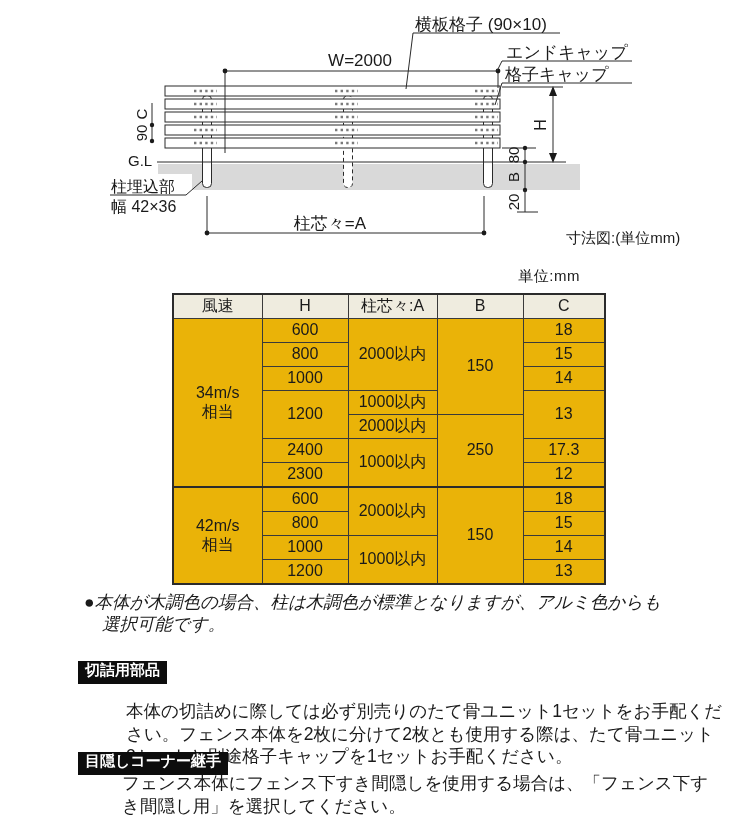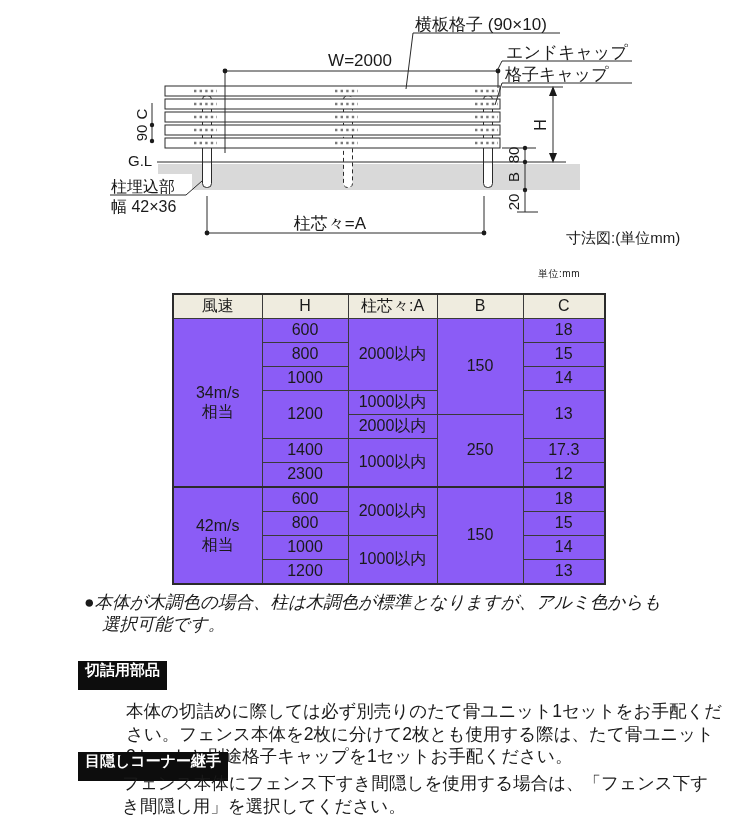--- a/index.html
+++ b/index.html
@@ -6,38 +6,38 @@
   body{
     width:740px;height:825px;position:relative;background:#ffffff;
     font-family:"Liberation Sans","DejaVu Sans",sans-serif;
     color:#1a1a1a;overflow:hidden;
   }
   .abs{position:absolute;}
   
   #diagram{left:0;top:0;}
   #diagram text{fill:#1a1a1a;}
   
-  .unit-label{left:148px;top:267px;width:432px;text-align:right;font-size:10px;letter-spacing:.5px;}
+  .unit-label{left:148px;top:267px;width:432px;text-align:right;font-size:15px;letter-spacing:.5px;}
   
   .spec-table-wrap{left:148px;top:293px;padding-left:24px;}
   table.spec{border-collapse:collapse;table-layout:fixed;width:432px;border:2px solid #2b2b2b;}
   table.spec th,table.spec td{
     border:1px solid #3a3a3a;text-align:center;vertical-align:middle;
     font-size:16px;padding:0;white-space:pre-line;line-height:1.15;
   }
   table.spec th{background:#efecdf;font-weight:normal;height:23px;}
-  table.spec td{height:23px;background:#8b5cf6;}
+  table.spec td{height:23px;background:#eab308;}
   table.spec tr.section-start td{border-top:2px solid #2b2b2b;}
   
   .bullets{left:84px;top:592px;width:586px;font-size:17.5px;line-height:21.5px;font-style:italic;}
   .bullet-item{text-indent:-18px;padding-left:18px;margin:0 0 2px 0;}
   
   .sec-title{
     background:#0d0d0d;color:#ffffff;font-weight:bold;font-size:15px;
-    padding:1px 7px 12px 7px;display:inline-block;line-height:16px;
+    padding:1px 7px 6px 7px;display:inline-block;line-height:16px;
   }
   .sec-body{font-size:17.5px;line-height:22.5px;width:597px;}
   #sec1-title{left:78px;top:661px;}
   #sec1-body{left:78px;top:700px;margin-left:48px;}
   #sec2-title{left:78px;top:752px;}
   #sec2-body{left:78px;top:772px;margin-left:44px;}
 </style>
 </head>
 <body>
 
@@ -177,21 +177,21 @@
         <tr>
           <td rowspan="2">1200</td>
           <td>1000以内</td>
           <td rowspan="2">13</td>
         </tr>
         <tr>
           <td>2000以内</td>
           <td rowspan="3">250</td>
         </tr>
         <tr>
-          <td>1400</td>
+          <td>2400</td>
           <td rowspan="2">1000以内</td>
           <td>17.3</td>
         </tr>
         <tr>
           <td>2300</td>
           <td>12</td>
         </tr>
         <tr class="section-start">
           <td rowspan="4">42m/s
 相当</td>

